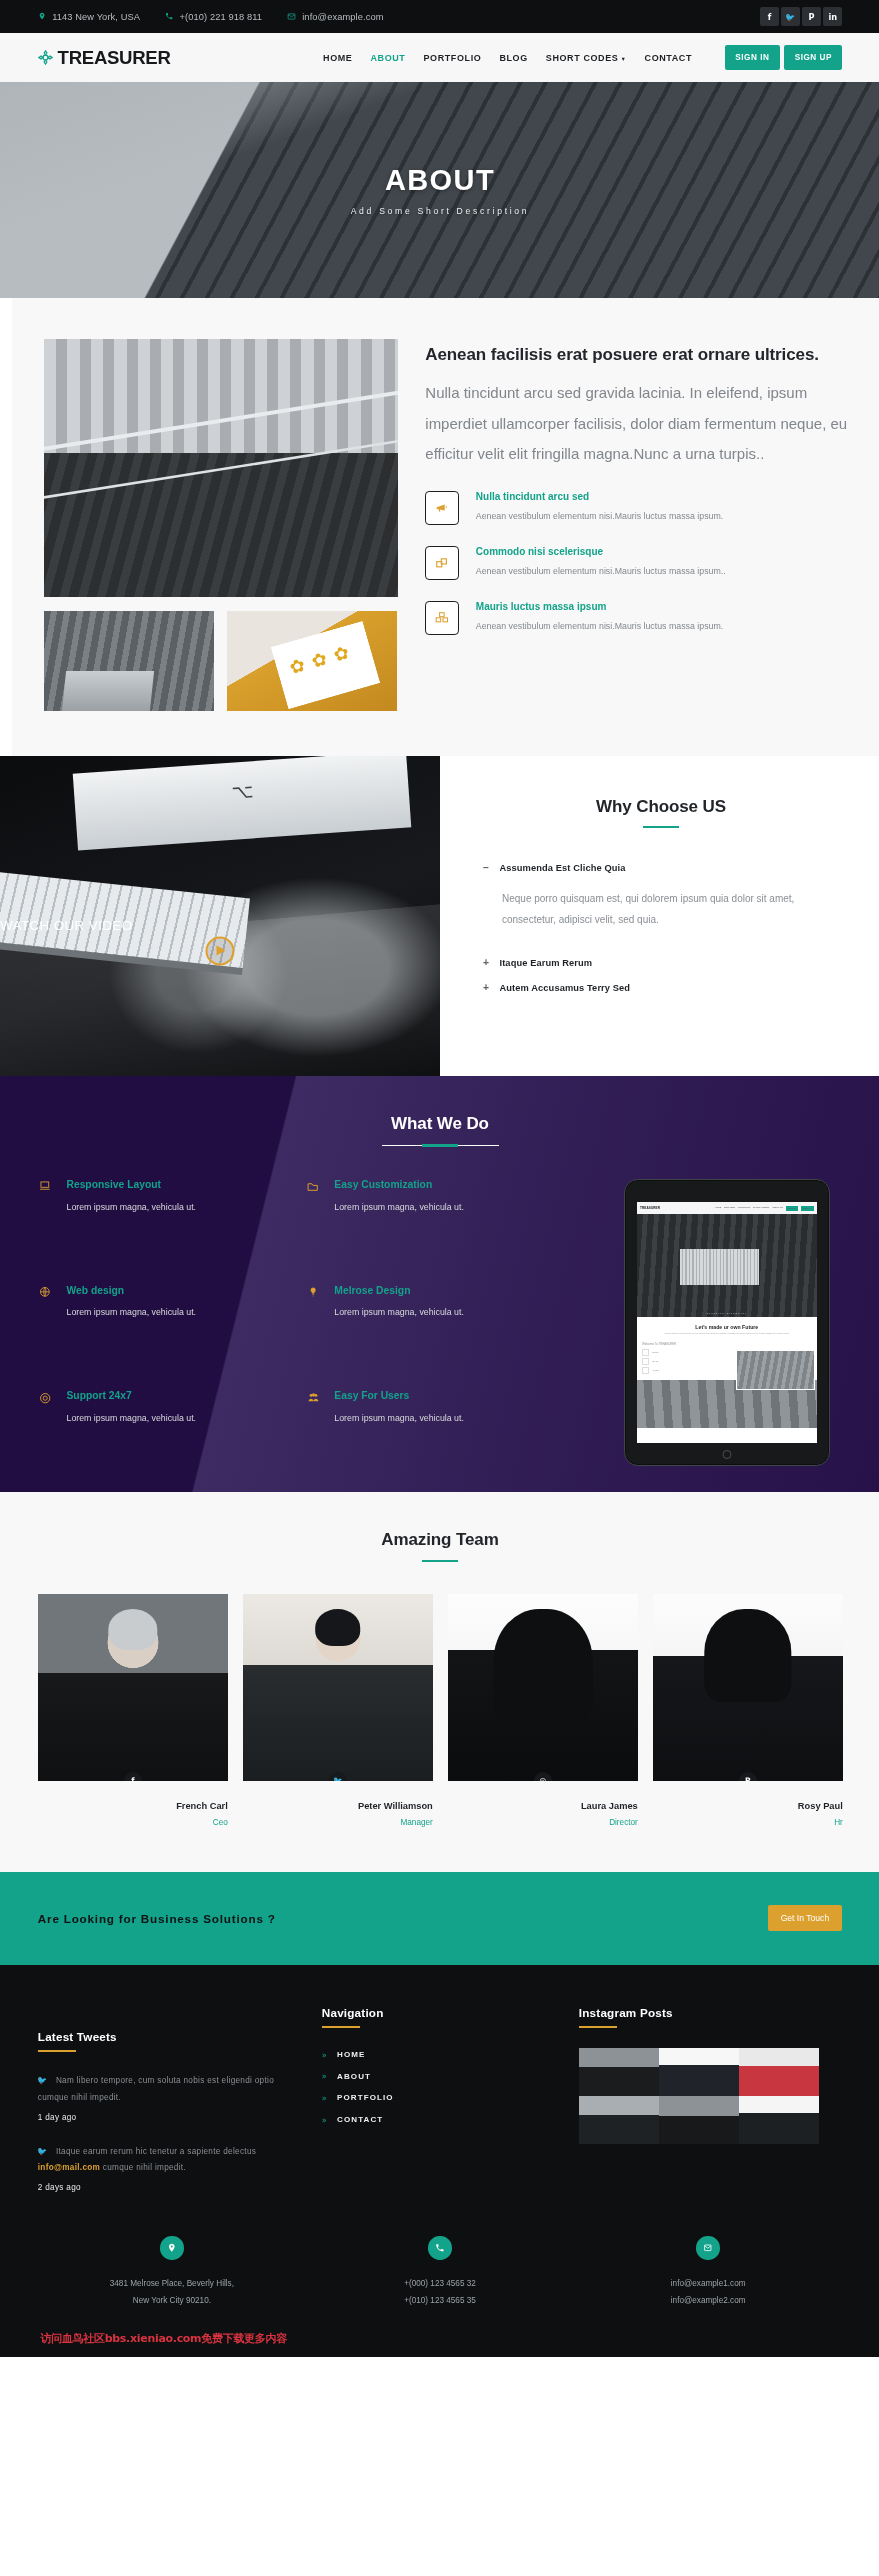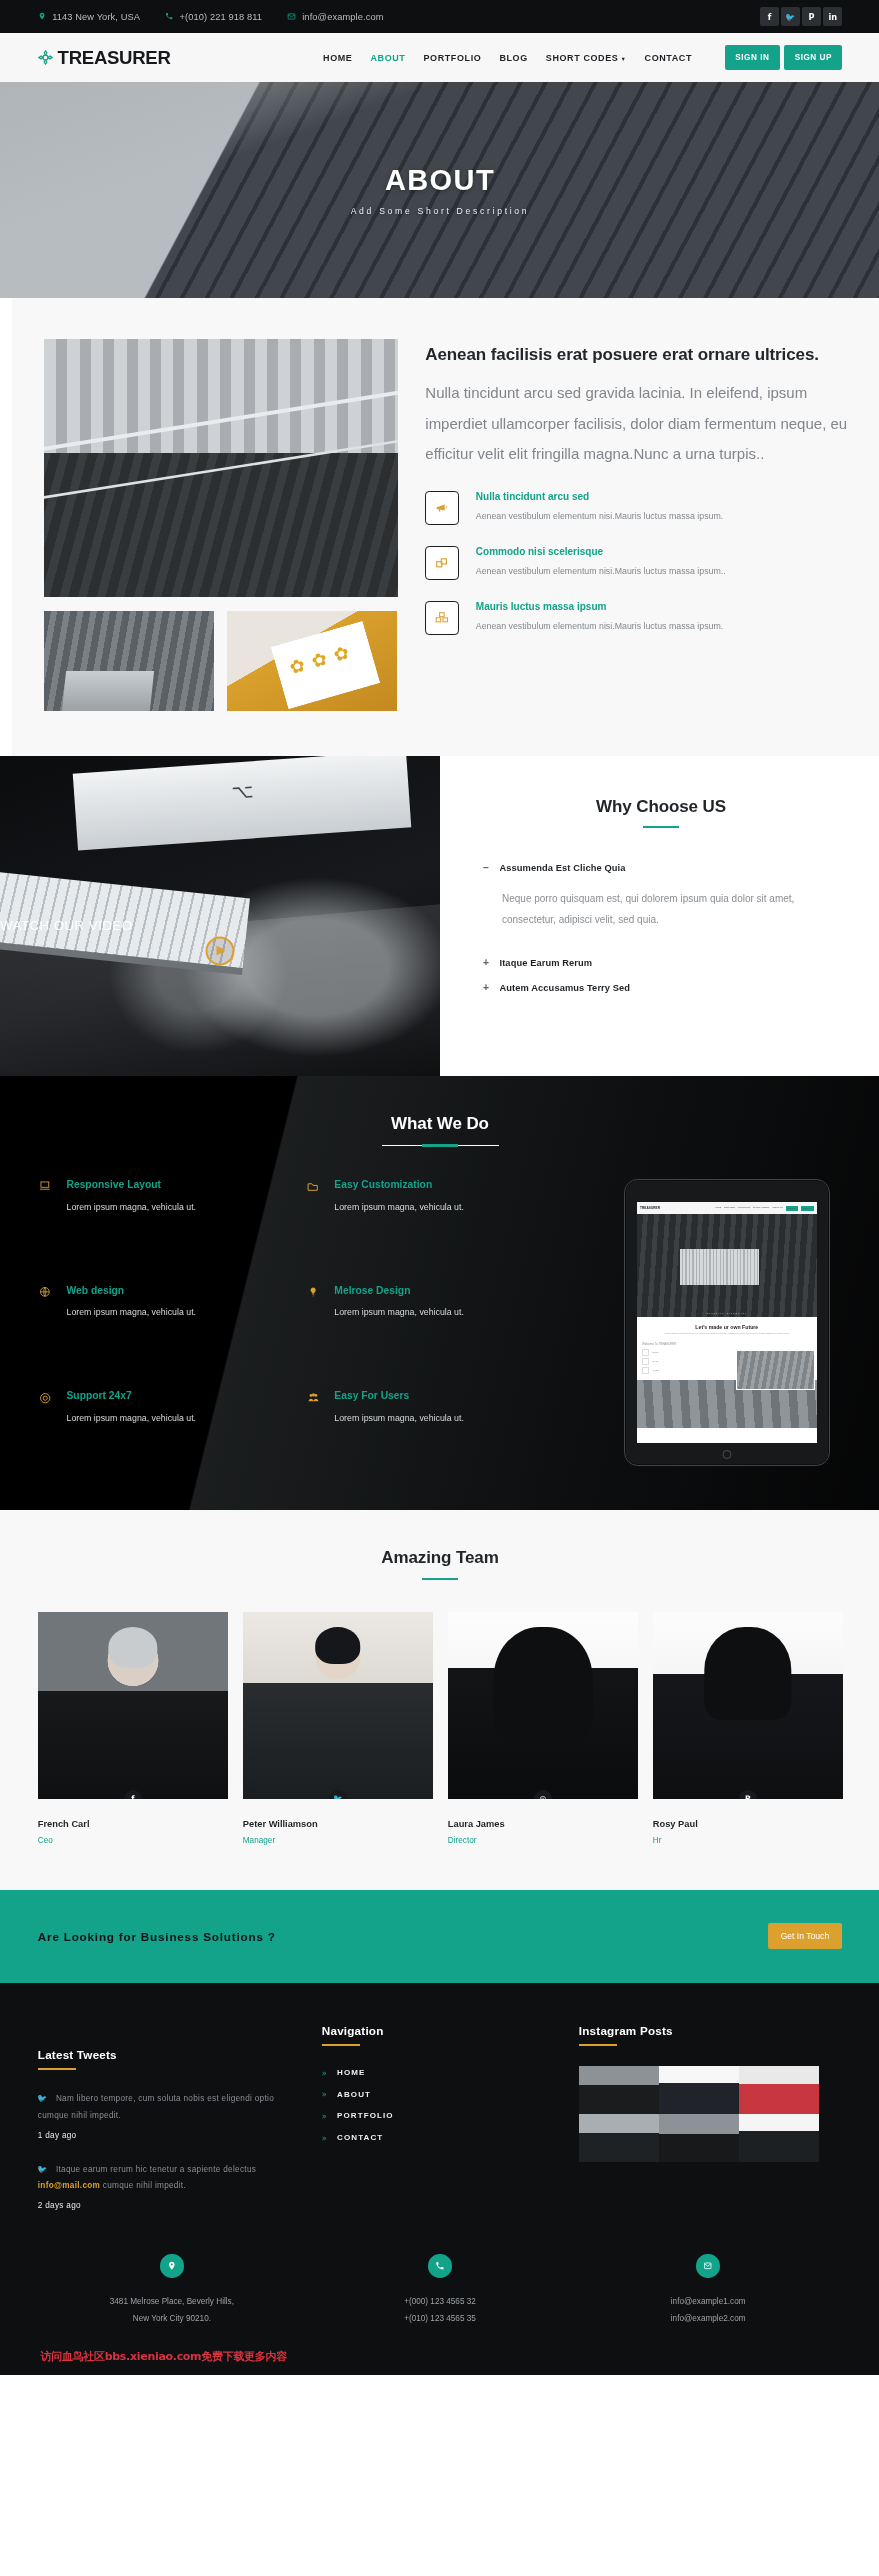--- a/index.html
+++ b/index.html
@@ -208,21 +208,21 @@
     display:flex; align-items:flex-start; gap:9.6px; cursor:pointer;
     font-size:9.3px; font-weight:bold; color:#1f2327; padding:5.5px 0;
     letter-spacing:0.1px;
   }
   .acc-head .sign { color:#5c6165; font-size:10.3px; line-height:1; width:6.9px; }
   .acc-body {
     color:#8a8f94; font-size:10px; line-height:2.1; padding:9.6px 0 18px 19px;
   }
 
   
-  .wwd { background:#000000; padding:38px 0 44px; position:relative; overflow:hidden; }
+  .wwd { background:#4c1d95; padding:38px 0 26px; position:relative; overflow:hidden; }
   .wwd .bgfx {
     position:absolute; inset:0; opacity:.55;
     background:
       linear-gradient(104deg, #000 0%, #000 30%, #33373a 30.2%, #1c1f21 62%, #090a0b 100%),
       repeating-linear-gradient(116deg, rgba(255,255,255,.05) 0 15px, rgba(0,0,0,.22) 15px 18.6px);
   }
   .wwd .container { position:relative; z-index:3; }
   .sec-title.light h2 { color:#fff; }
   .sec-title.light .ul2 {
     width:117px; height:1.4px; background:#fff; margin:11px auto 0; position:relative;
@@ -290,21 +290,21 @@
       #7c8286;
   }
   .tablet .home {
     position:absolute; left:50%; bottom:6.2px; transform:translateX(-50%);
     width:9px; height:9px; border:0.7px solid #4a4f53; border-radius:50%;
   }
 
   
   .team { background:#f8f8f8; padding:38px 0 45px; }
   .team-grid { display:flex; gap:15px; margin-top:32px; }
-  .member { width:190px; text-align:left; }
+  .member { width:190px; text-align:right; }
   .m-photo {
     width:190px; height:187px; position:relative; overflow:hidden;
   }
   .m-photo .ph { position:absolute; inset:0; }
   .m1 .ph {
     background:
       radial-gradient(circle at 50% 26%, #d9cfc5 0 15%, transparent 15.3%),
       linear-gradient(180deg, #70767a 0%, #70767a 42%, #17191b 42.2%, #0e1012 100%);
   }
   .m2 .ph {

